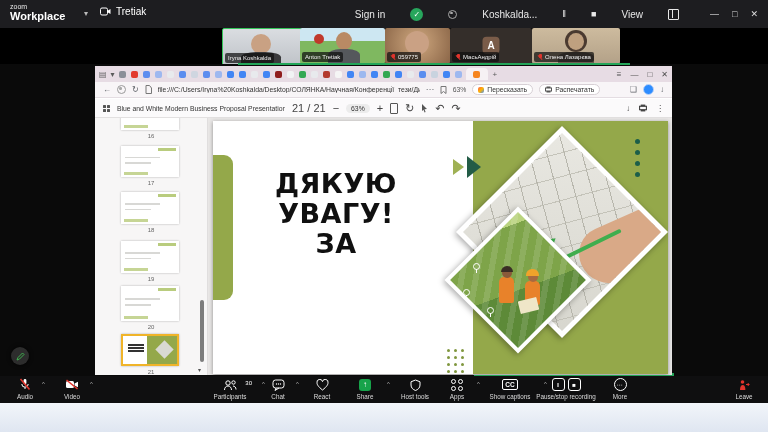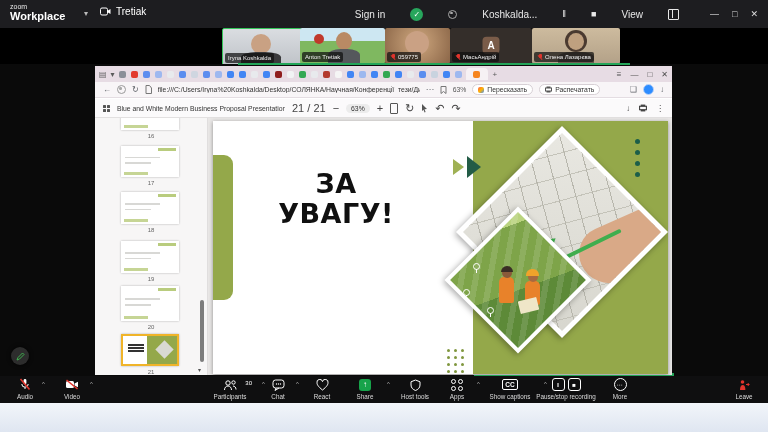--- a/index.html
+++ b/index.html
@@ -410,22 +410,23 @@
             </div>
             <div class="pnum" style="top: 251px;">21</div>
           </div>
         <div class="sscroll"></div>
         <span class="sdown">▾</span>
 
         <div class="slide">
           <div class="sgreen"></div>
           <div class="sltab"></div>
           <div class="stitle">
+            <div>ДЯКУЮ</div>
+            <div>УВАГУ!</div>
             <div>ЗА</div>
-            <div>УВАГУ!</div>
           </div>
           <div class="tri tri1"></div>
           <div class="tri tri2"></div>
           <div class="dotcol">
               <b></b>
               <b></b>
               <b></b>
               <b></b>
             </div>
           <div class="dotgrid">

